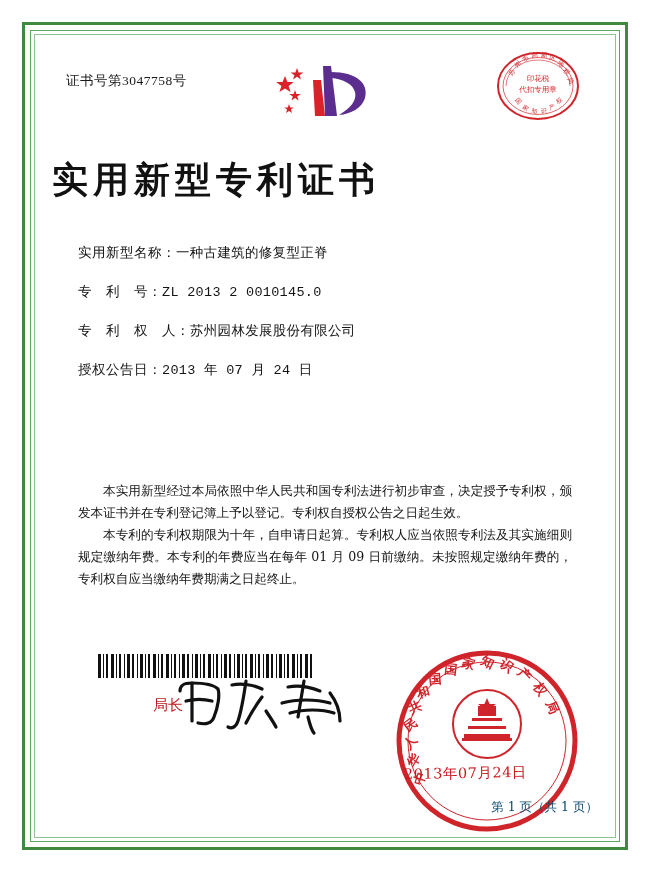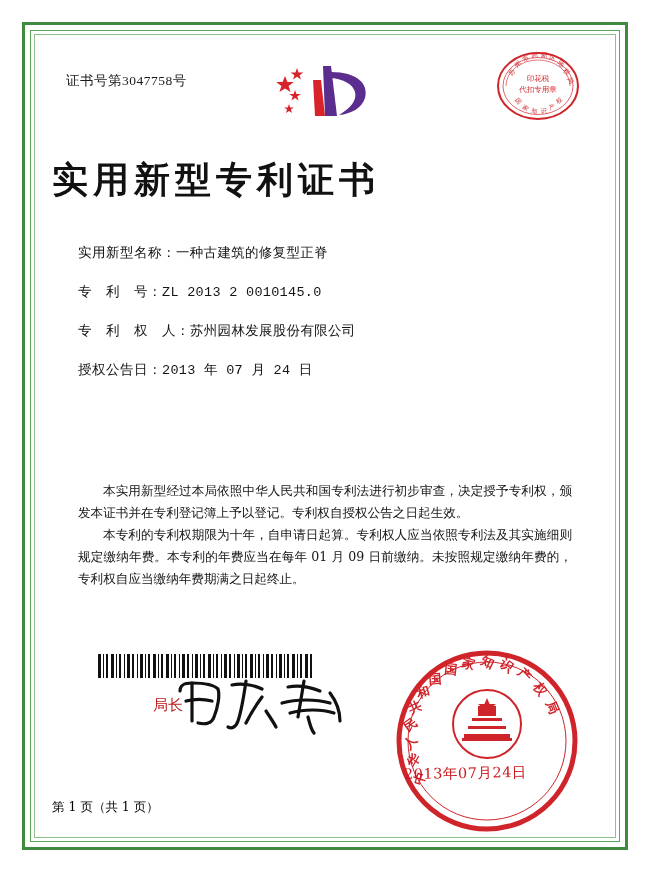--- a/index.html
+++ b/index.html
@@ -184,23 +184,23 @@
     font-family: "DejaVu Serif", "Liberation Serif", serif;
     transform: rotate(-1deg);
   }
 
   
   .footer {
     position: absolute;
     left: 0;
     right: 0;
     bottom: 8px;
-    text-align: left;
+    text-align: right;
     font-size: 12.5px;
-    color: #000000;
+    color: #0c4a6e;
     font-family: "DejaVu Serif", "Liberation Serif", serif;
   }
 </style>
 </head>
 <body>
 
 <div class="page">
 
   <div class="border-outer"></div>
   <div class="border-inner"></div>

